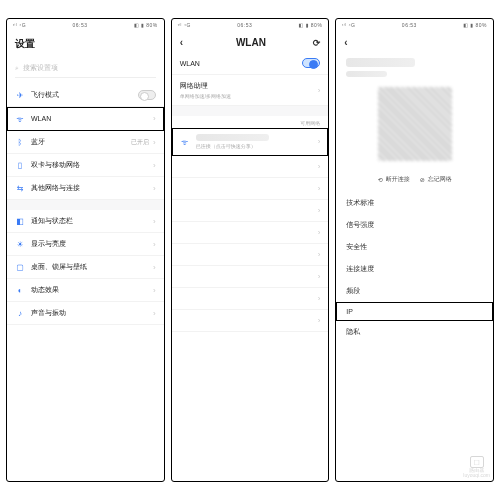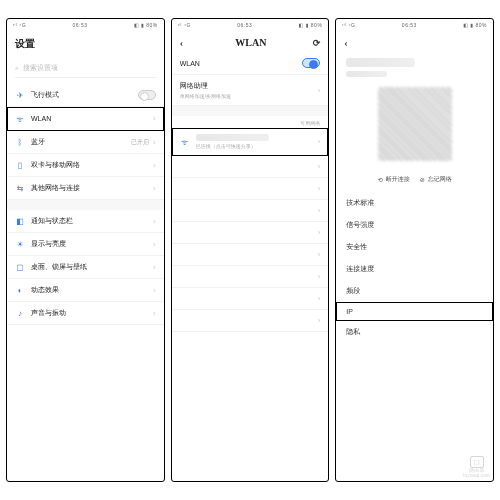--- a/index.html
+++ b/index.html
@@ -32,21 +32,20 @@
     font-size: 5px;
     color: #666;
   }
   .statusbar span { letter-spacing: 0.5px; }
   .titlebar {
     display: flex;
     align-items: center;
     padding: 6px 8px 4px 8px;
     font-size: 10px;
     font-weight: 700;
-    font-family: Liberation Serif, serif;
   }
   .titlebar .back { margin-right: 6px; color:#333; font-size:10px; }
   .titlebar .spacer { flex:1; }
   .titlebar .scan { font-size:9px; color:#333; }
   .search {
     margin: 4px 8px 6px 8px;
     border-bottom: 1px solid #eee;
     display: flex;
     align-items: center;
     padding: 4px 0;

